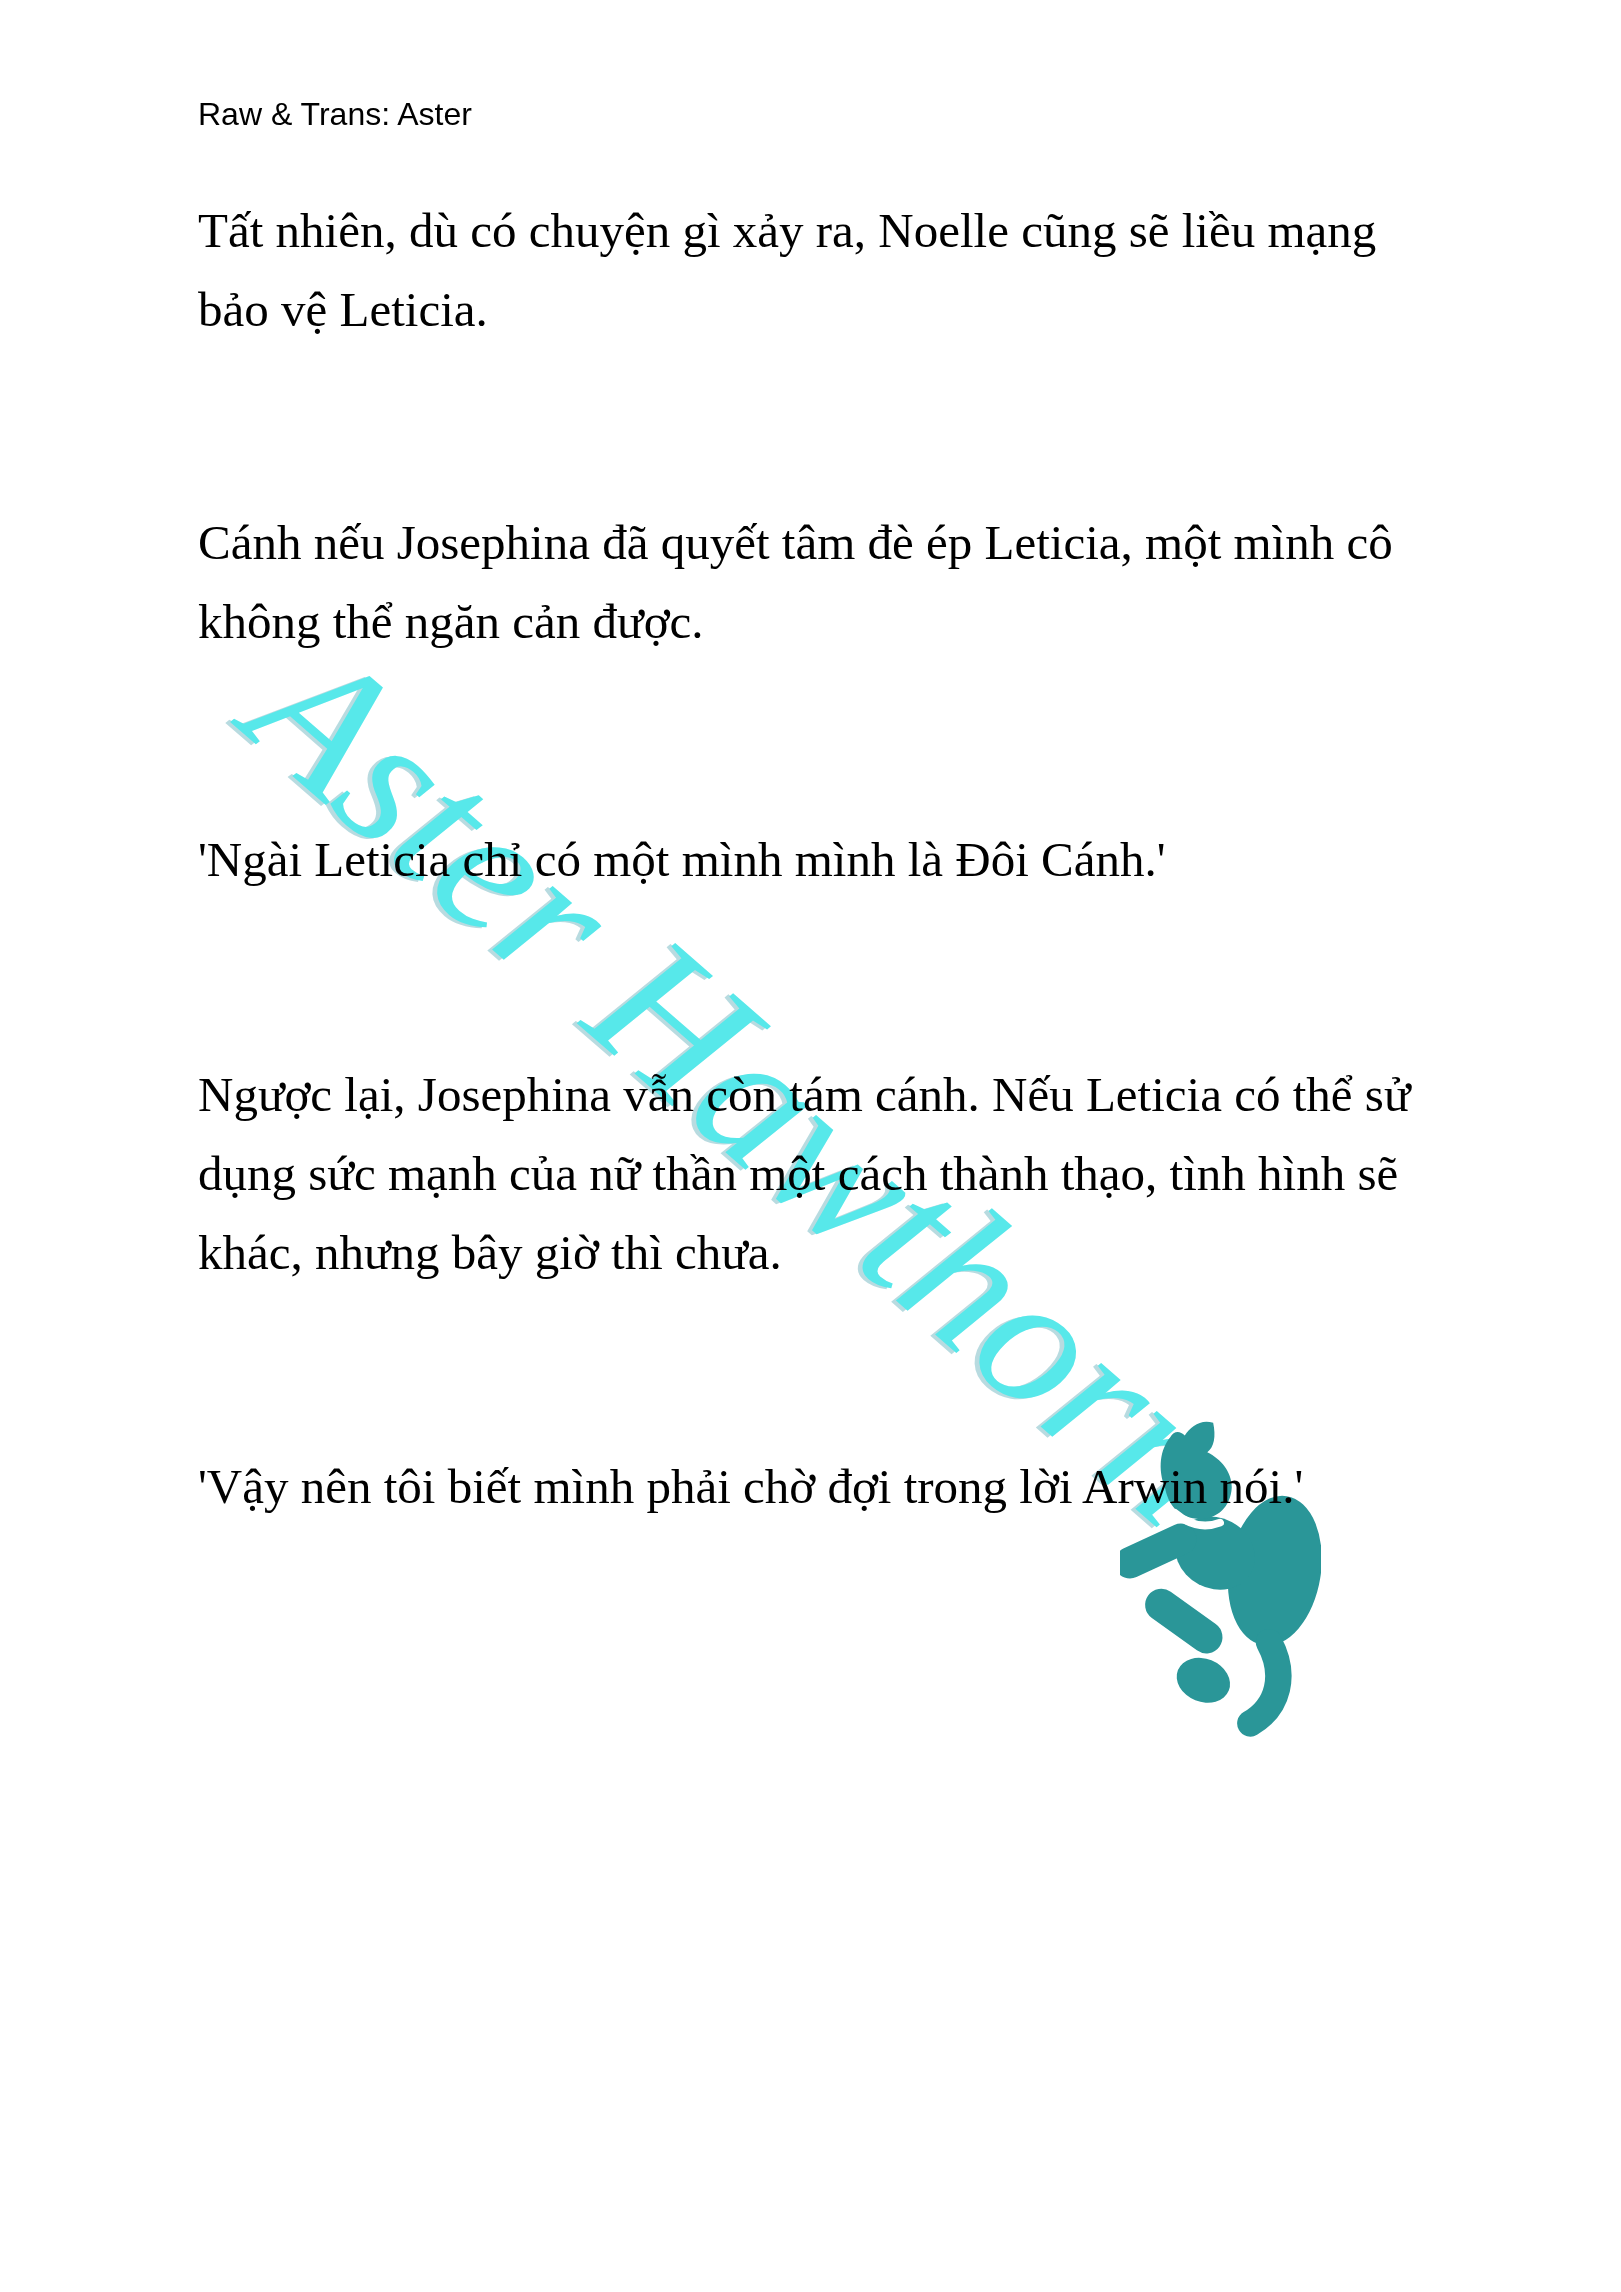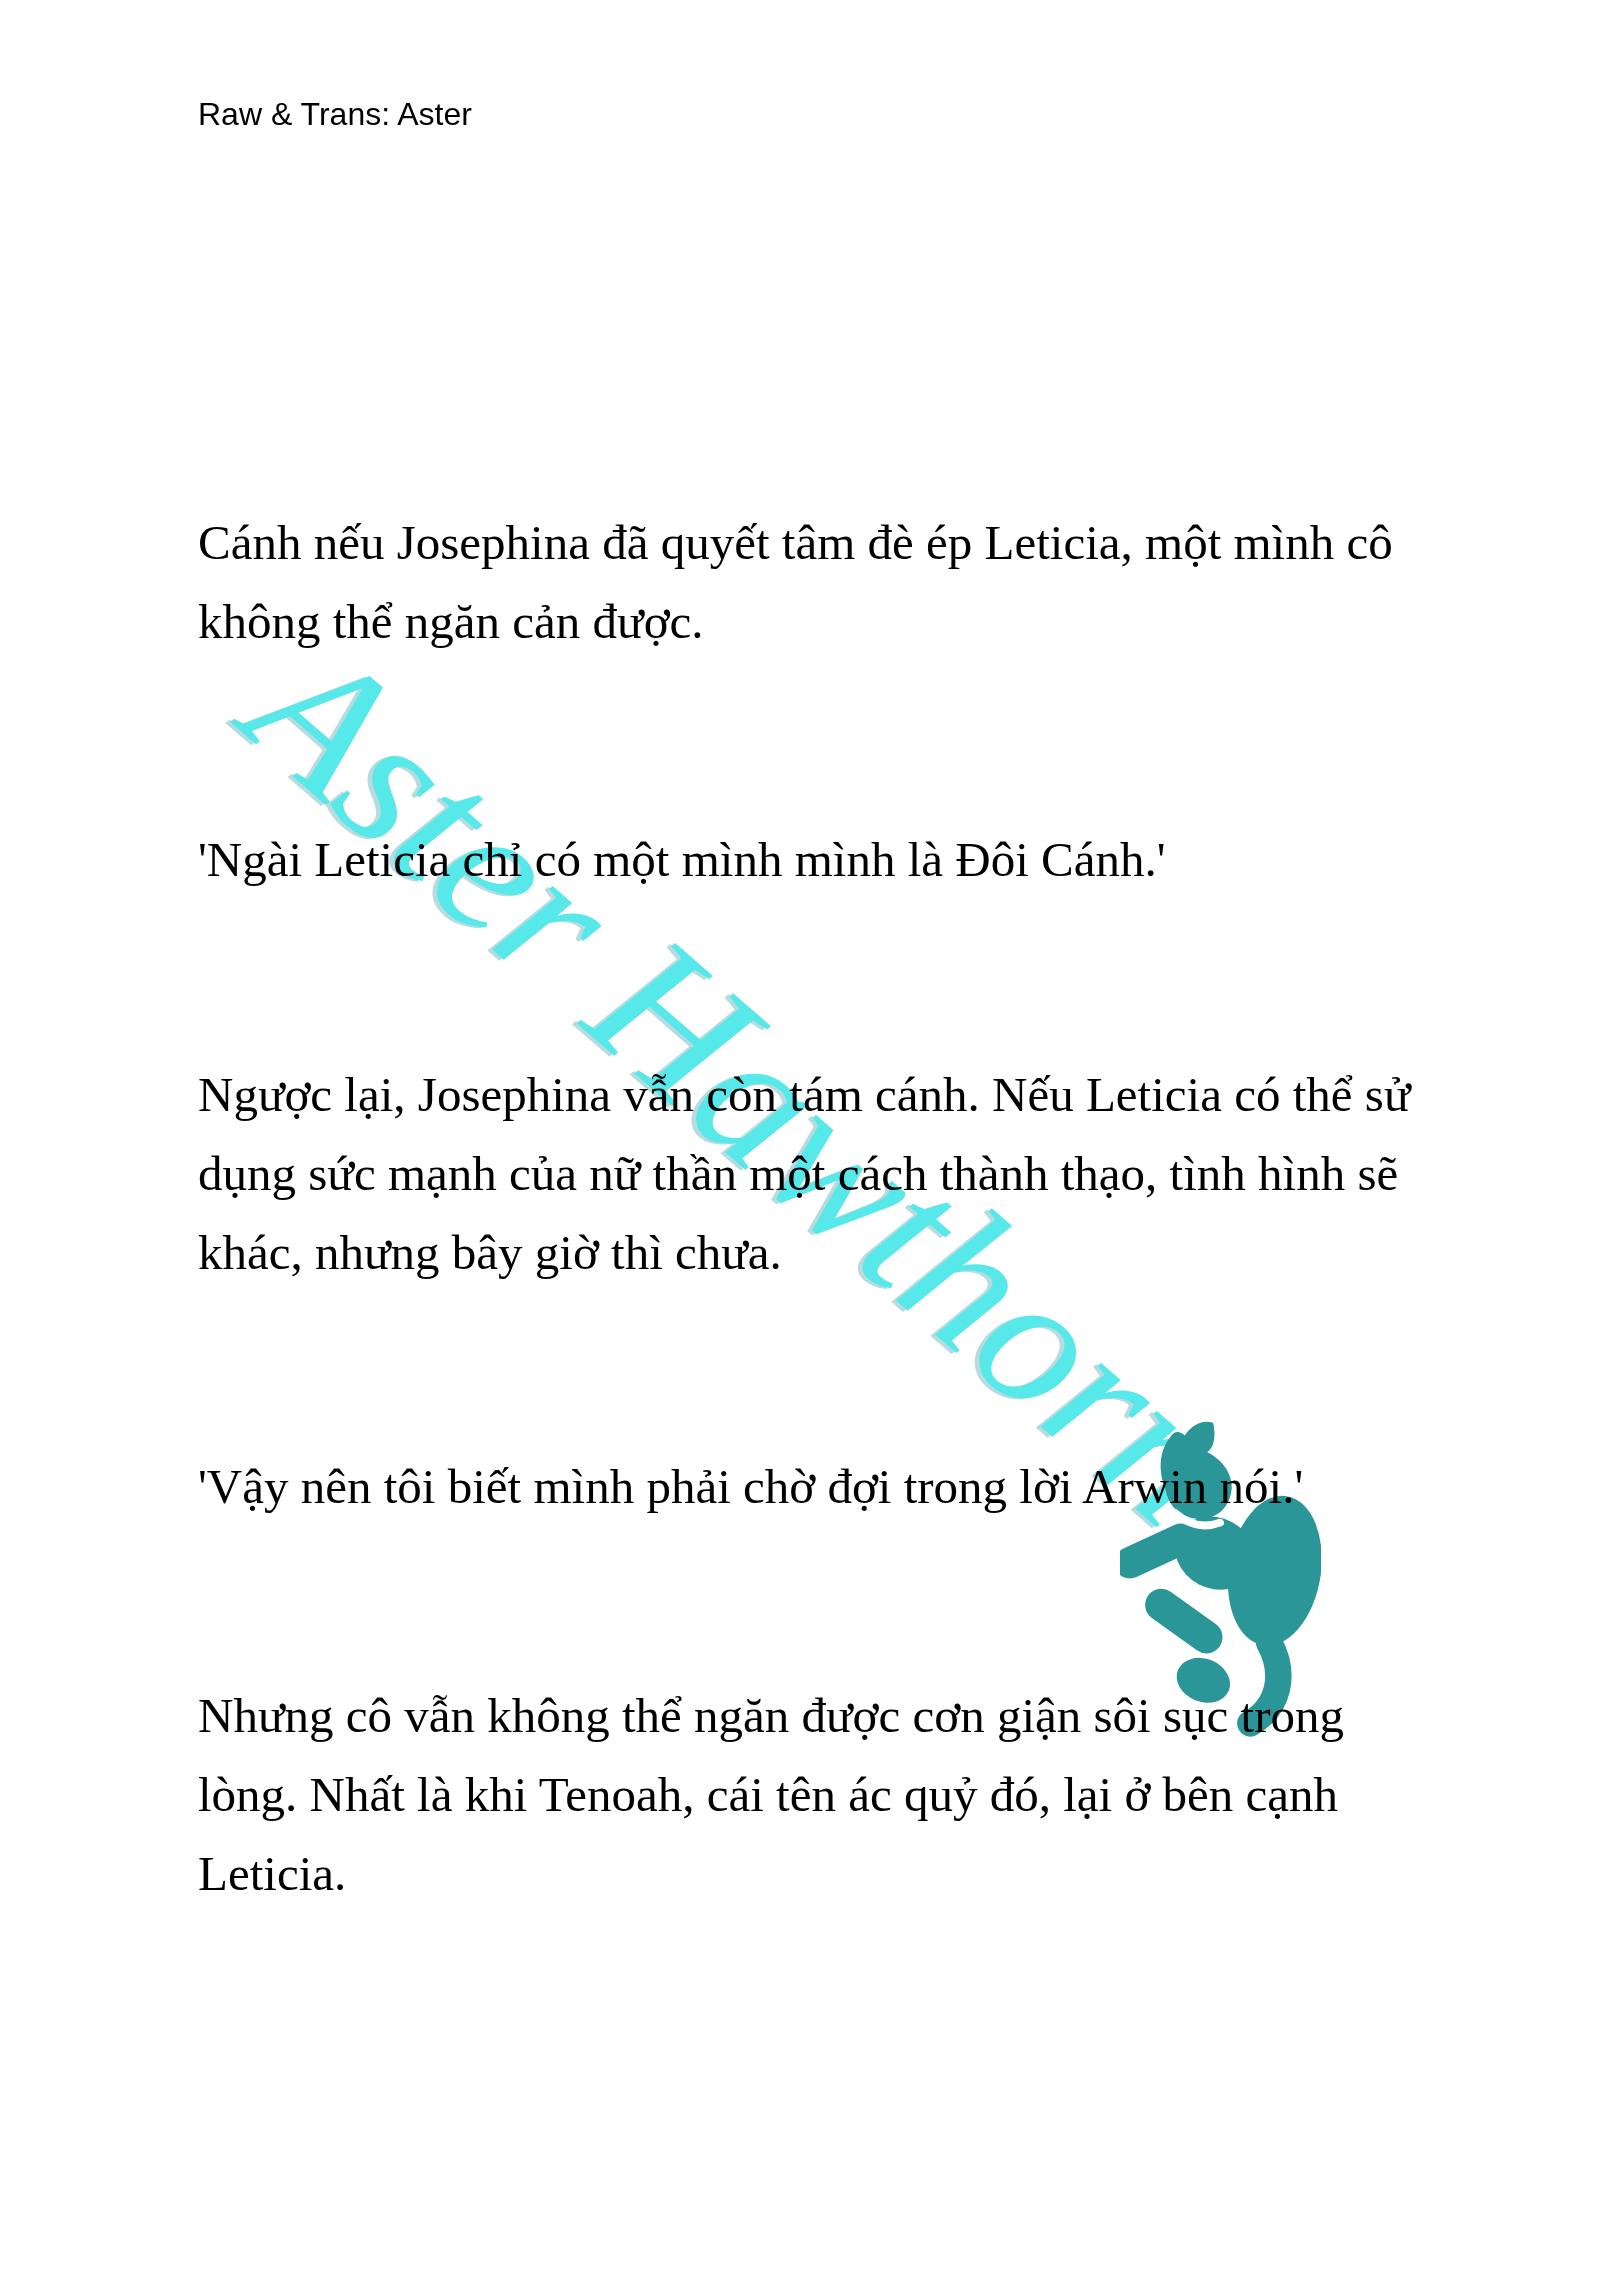--- a/index.html
+++ b/index.html
@@ -96,25 +96,24 @@
                C 103,46 114,59 114,75
                C 113,96 97,109 78,107
                C 58,105 49,91 46,76 Z"></path>
     </g>
 
     <path d="M 56,101 Q 78,120 102,111" fill="none" stroke="#ffffff" stroke-width="8" stroke-linecap="round"></path>
   </svg>
 
   <div class="credit">Raw &amp; Trans: Aster</div>
 
+  <div class="para p1">Tất nhiên, dù có chuyện gì xảy ra, Noelle cũng sẽ liều mạng
+bảo vệ Leticia.</div>
   <div class="para p2">Cánh nếu Josephina đã quyết tâm đè ép Leticia, một mình cô
 không thể ngăn cản được.</div>
   <div class="para p4">Ngược lại, Josephina vẫn còn tám cánh. Nếu Leticia có thể sử
 dụng sức mạnh của nữ thần một cách thành thạo, tình hình sẽ
 khác, nhưng bây giờ thì chưa.</div>
   <div class="para p3">'Ngài Leticia chỉ có một mình mình là Đôi Cánh.'</div>
   <div class="para p5">'Vậy nên tôi biết mình phải chờ đợi trong lời Arwin nói.'</div>
-  <div class="para p6">Nhưng cô vẫn không thể ngăn được cơn giận sôi sục trong
-lòng. Nhất là khi Tenoah, cái tên ác quỷ đó, lại ở bên cạnh
-Leticia.</div>
 
 </div>
 
 
 </body></html>

